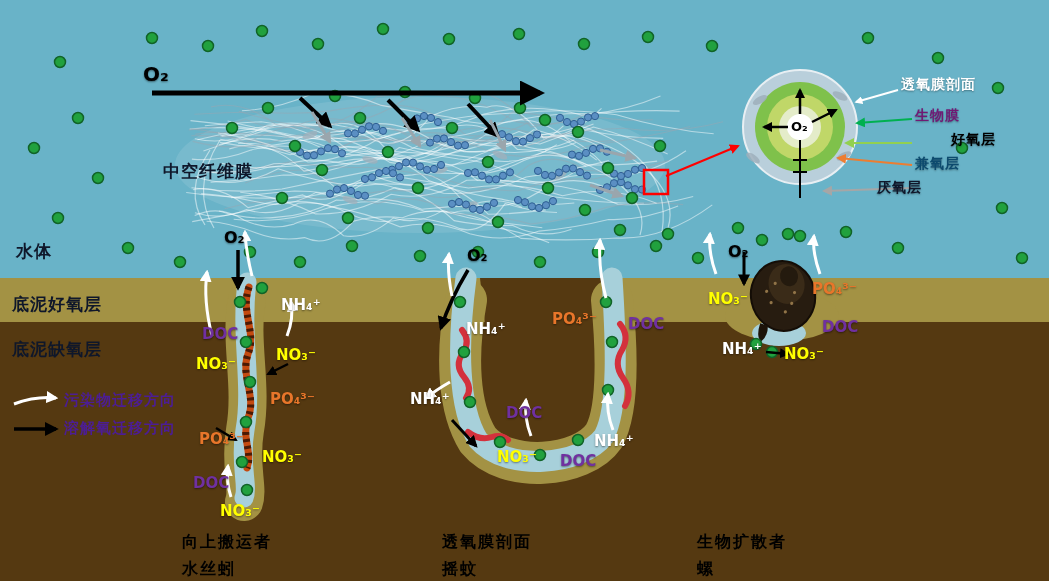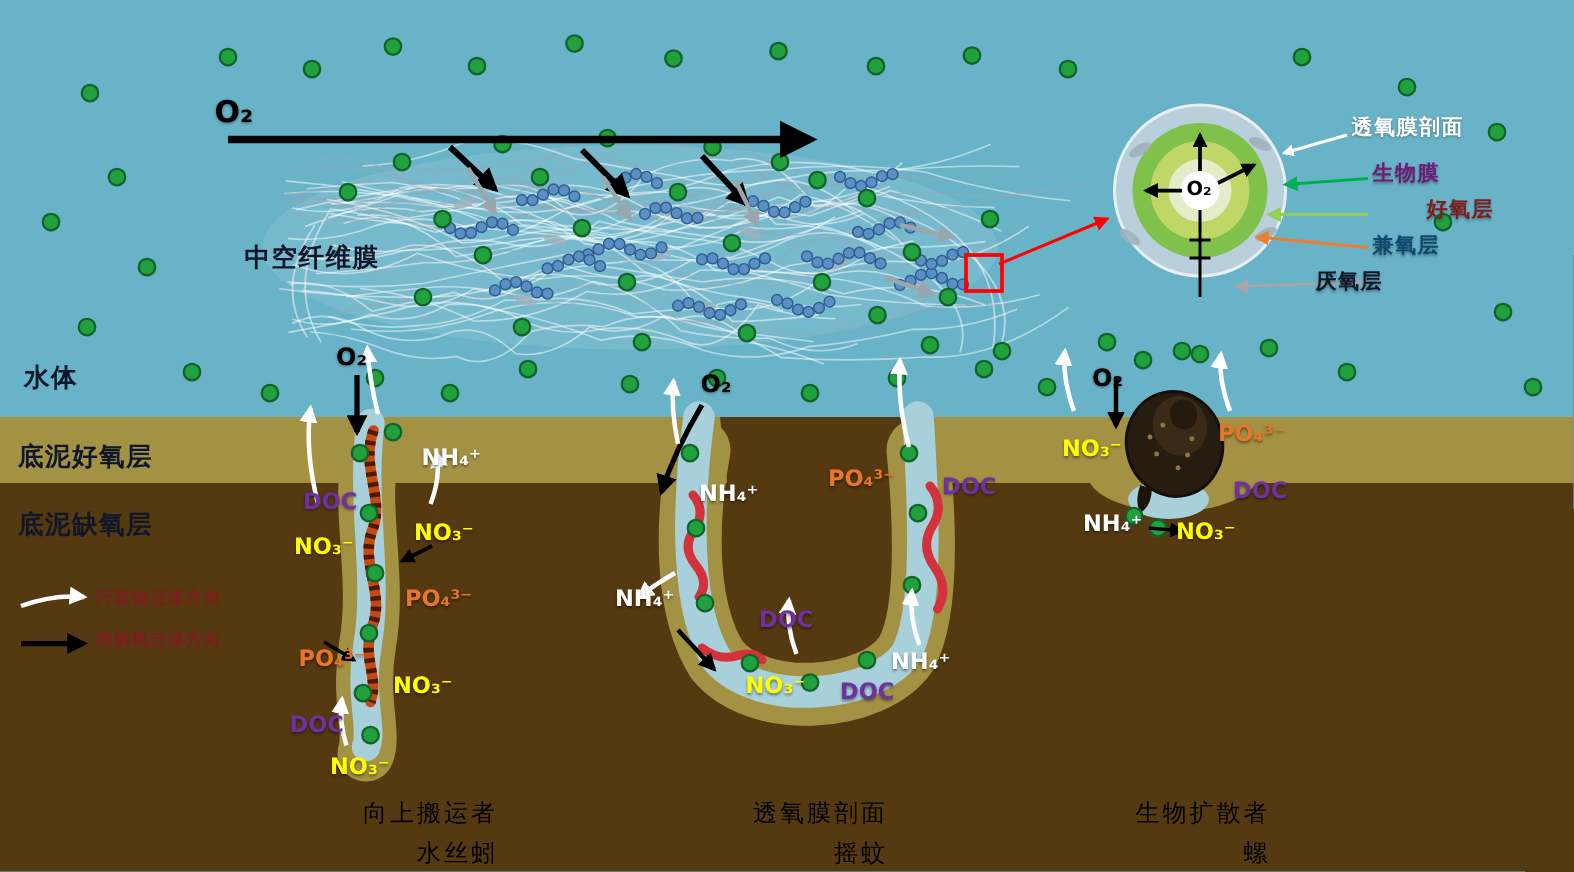--- a/index.html
+++ b/index.html
@@ -3,22 +3,22 @@
 <meta charset="utf-8">
 <style>
   *{margin:0;padding:0;box-sizing:border-box}
   body{font-family:"DejaVu Sans","Liberation Sans",sans-serif;background:#222;}
   #stage{position:relative;width:1049px;height:581px;overflow:hidden;background:#69b3c8;}
   #scene{position:absolute;left:0;top:0;}
   #labels-layer{position:absolute;left:0;top:0;width:100%;height:100%;pointer-events:none;}
   .lbl{position:absolute;font-weight:bold;white-space:nowrap;}
   .zh{color:#0f172a;font-size:17px;letter-spacing:1px;}
   .chem{font-size:15px;text-shadow:0 1px 2px rgba(0,0,0,0.45);}
-  .legend-text{color:#7f1d1d;font-size:11px;letter-spacing:1px;}
-  .caption{position:absolute;width:150px;text-align:right;font-weight:normal;font-size:16px;color:#000;line-height:1.7;letter-spacing:2px;}
+  .legend-text{color:#4c1d95;font-size:15px;letter-spacing:1px;}
+  .caption{position:absolute;width:150px;text-align:left;font-weight:bold;font-size:16px;color:#000;line-height:1.7;letter-spacing:2px;}
   .callout{position:absolute;font-size:14px;font-weight:bold;letter-spacing:1px;text-shadow:0 1px 2px rgba(0,0,0,0.35);}
   .inset-o2{color:#000;font-size:13px;}
 </style>
 </head>
 <body>
 
 <div id="stage">
 
 <svg id="scene" width="1049" height="581" viewBox="0 0 1049 581" xmlns="http://www.w3.org/2000/svg">
   <defs>
@@ -492,18 +492,18 @@
       <div class="lbl chem" style="left: 497px; top: 448px; color: rgb(255, 255, 0); font-size: 15px;">NO₃⁻</div>
       <div class="lbl chem" style="left: 560px; top: 452px; color: rgb(112, 48, 160); font-size: 15px;">DOC</div>
       <div class="lbl chem" style="left: 594px; top: 432px; color: rgb(255, 255, 255); font-size: 15px;">NH₄⁺</div>
       <div class="lbl chem" style="left: 708px; top: 290px; color: rgb(255, 255, 0); font-size: 15px;">NO₃⁻</div>
       <div class="lbl chem" style="left: 812px; top: 280px; color: rgb(232, 118, 42); font-size: 15px;">PO₄³⁻</div>
       <div class="lbl chem" style="left: 822px; top: 318px; color: rgb(112, 48, 160); font-size: 15px;">DOC</div>
       <div class="lbl chem" style="left: 722px; top: 340px; color: rgb(255, 255, 255); font-size: 15px;">NH₄⁺</div>
       <div class="lbl chem" style="left: 784px; top: 345px; color: rgb(255, 255, 0); font-size: 15px;">NO₃⁻</div>
       <div class="callout" style="left: 901px; top: 76px; color: rgb(255, 255, 255);">透氧膜剖面</div>
       <div class="callout" style="left: 915px; top: 107px; color: #701a75;">生物膜</div>
-      <div class="callout" style="left: 915px; top: 131px; color: #7f1d1d; padding-left: 36px;">好氧层</div>
+      <div class="callout" style="left: 915px; top: 131px; color: #000000; padding-left: 36px;">好氧层</div>
       <div class="callout" style="left: 915px; top: 155px; color: #0c4a6e;">兼氧层</div>
       <div class="callout" style="left: 877px; top: 179px; color: #0f172a;">厌氧层</div>
     </div>
 
 </div>
 
 </body></html>

